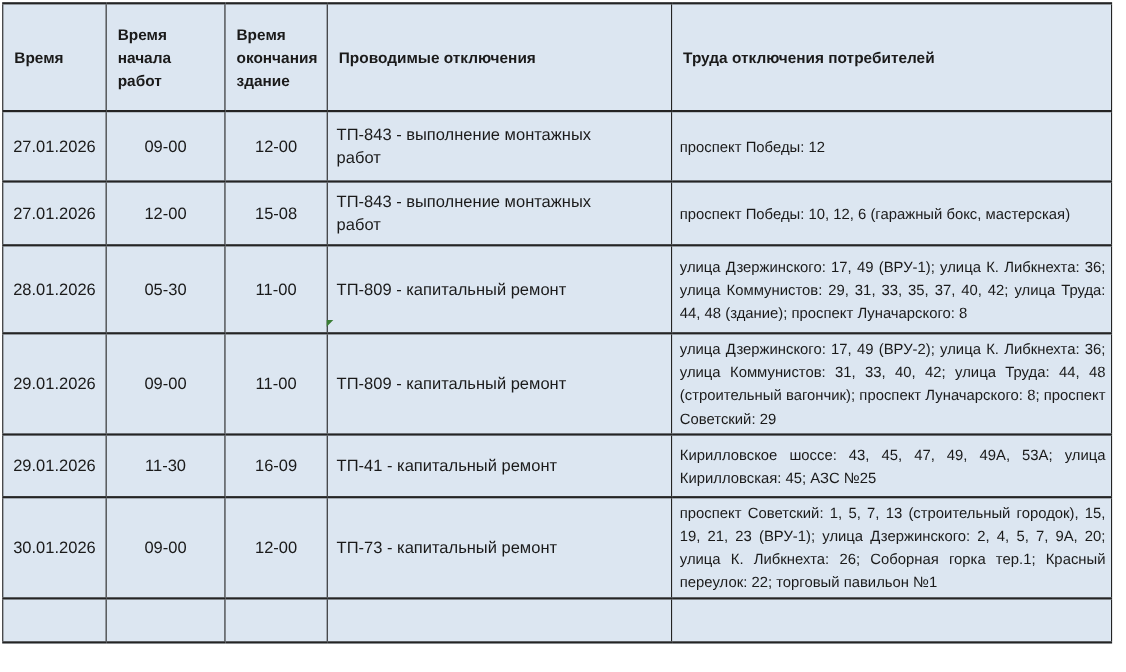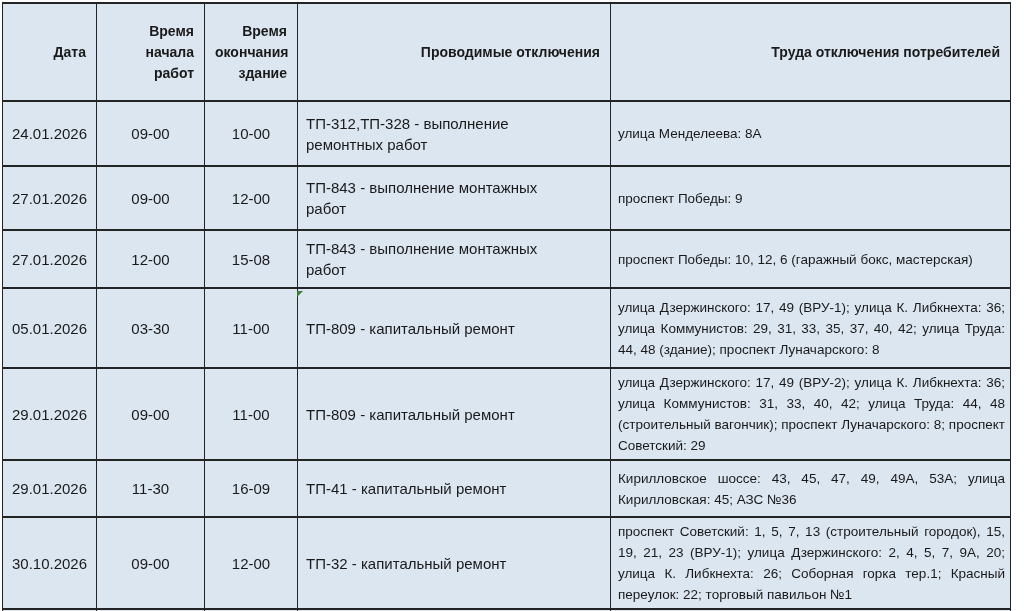--- a/index.html
+++ b/index.html
@@ -20,21 +20,21 @@
   col.w-activity{width:313px;} col.w-address{width:400px;}
   th, td {
     background:var(--cell-bg,#dce6f1);
     border-left:1px solid var(--border-color,#242424);
     border-right:1px solid var(--border-color,#242424);
     border-top:2px solid var(--border-color,#242424);
     border-bottom:2px solid var(--border-color,#242424);
     color:var(--text-color,#1a1a1a);
     vertical-align:middle; overflow:hidden;
   }
-  th { font-size:14px; font-weight:bold; text-align:right; line-height:1.5; padding:0 10px;margin-left:24px; }
+  th { font-size:14px; font-weight:bold; text-align:left; line-height:1.5; padding:0 10px;margin-left:24px; }
   tr.hdr   { height:98px; }
   tr.r0 { height:65px; } tr.r1 { height:64px; } tr.r2 { height:58px; }
   tr.r3 { height:80px; } tr.r4 { height:92px; } tr.r5 { height:57px; }
   tr.r6 { height:86px; } tr.stub { height:40px; }
   td.c { text-align:center; font-size:15px; }
   td.activity { text-align:left; font-size:15px; line-height:21px; padding:2px 45px 2px 8px; }
   td.address  { text-align:justify; font-size:13.5px; line-height:21px; padding:3px 5px 3px 7px; }
   .err-tri {
     position:absolute; left:295px; top:289px; width:0; height:0;
     border-top:6px solid var(--indicator-green,#3a7d35);
@@ -49,80 +49,73 @@
     <table class="schedule">
       <colgroup>
         <col class="w-date">
           <col class="w-start">
           <col class="w-end">
           <col class="w-activity">
           <col class="w-address">
       </colgroup>
       <tbody>
         <tr class="hdr">
-          <th>Дата</th>
+          <th>Время</th>
           <th>Время начала работ</th>
           <th>Время окончания здание</th>
           <th>Проводимые отключения</th>
           <th>Труда отключения потребителей</th>
         </tr>
 
-        <tr class="r0">
-          <td class="c">24.01.2026</td>
-          <td class="c">09-00</td>
-          <td class="c">10-00</td>
-          <td class="activity">ТП-312,ТП-328  - выполнение ремонтных работ</td>
-          <td class="address">улица Менделеева: 8А</td>
-        </tr>
 
         <tr class="r1">
           <td class="c">27.01.2026</td>
           <td class="c">09-00</td>
           <td class="c">12-00</td>
           <td class="activity">ТП-843 - выполнение монтажных работ</td>
-          <td class="address">проспект Победы: 9</td>
+          <td class="address">проспект Победы: 12</td>
         </tr>
 
         <tr class="r2">
           <td class="c">27.01.2026</td>
           <td class="c">12-00</td>
           <td class="c">15-08</td>
           <td class="activity">ТП-843  - выполнение монтажных работ</td>
           <td class="address">проспект Победы: 10, 12, 6 (гаражный бокс, мастерская)</td>
         </tr>
 
         <tr class="r3">
-          <td class="c">05.01.2026</td>
-          <td class="c">03-30</td>
+          <td class="c">28.01.2026</td>
+          <td class="c">05-30</td>
           <td class="c">11-00</td>
           <td class="activity">ТП-809 - капитальный ремонт</td>
           <td class="address">улица Дзержинского: 17, 49 (ВРУ-1); улица К. Либкнехта: 36; улица Коммунистов: 29, 31, 33, 35, 37, 40, 42; улица Труда: 44, 48 (здание); проспект Луначарского: 8</td>
         </tr>
 
         <tr class="r4">
           <td class="c">29.01.2026</td>
           <td class="c">09-00</td>
           <td class="c">11-00</td>
           <td class="activity">ТП-809 - капитальный ремонт</td>
           <td class="address">улица Дзержинского: 17, 49 (ВРУ-2); улица К. Либкнехта: 36; улица Коммунистов: 31, 33, 40, 42; улица Труда: 44, 48 (строительный вагончик); проспект Луначарского: 8; проспект Советский: 29</td>
         </tr>
 
         <tr class="r5">
           <td class="c">29.01.2026</td>
           <td class="c">11-30</td>
           <td class="c">16-09</td>
           <td class="activity">ТП-41 - капитальный ремонт</td>
-          <td class="address">Кирилловское шоссе: 43, 45, 47, 49, 49А, 53А; улица Кирилловская: 45; АЗС №36</td>
+          <td class="address">Кирилловское шоссе: 43, 45, 47, 49, 49А, 53А; улица Кирилловская: 45; АЗС №25</td>
         </tr>
 
         <tr class="r6">
-          <td class="c">30.10.2026</td>
+          <td class="c">30.01.2026</td>
           <td class="c">09-00</td>
           <td class="c">12-00</td>
-          <td class="activity">ТП-32 - капитальный ремонт</td>
+          <td class="activity">ТП-73 - капитальный ремонт</td>
           <td class="address">проспект Советский: 1, 5, 7, 13 (строительный городок), 15, 19, 21, 23 (ВРУ-1); улица Дзержинского: 2, 4, 5, 7, 9А, 20; улица К. Либкнехта: 26; Соборная горка тер.1; Красный переулок: 22; торговый павильон №1</td>
         </tr>
 
         <tr class="stub">
           <td class="c"></td>
           <td class="c"></td>
           <td class="c"></td>
           <td class="activity"></td>
           <td class="address"></td>
         </tr>

